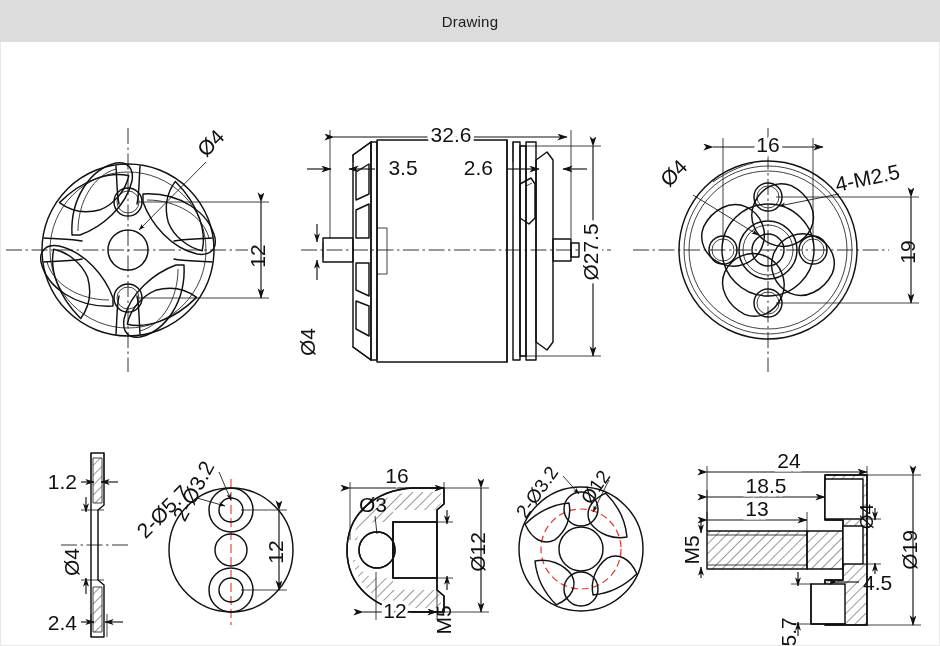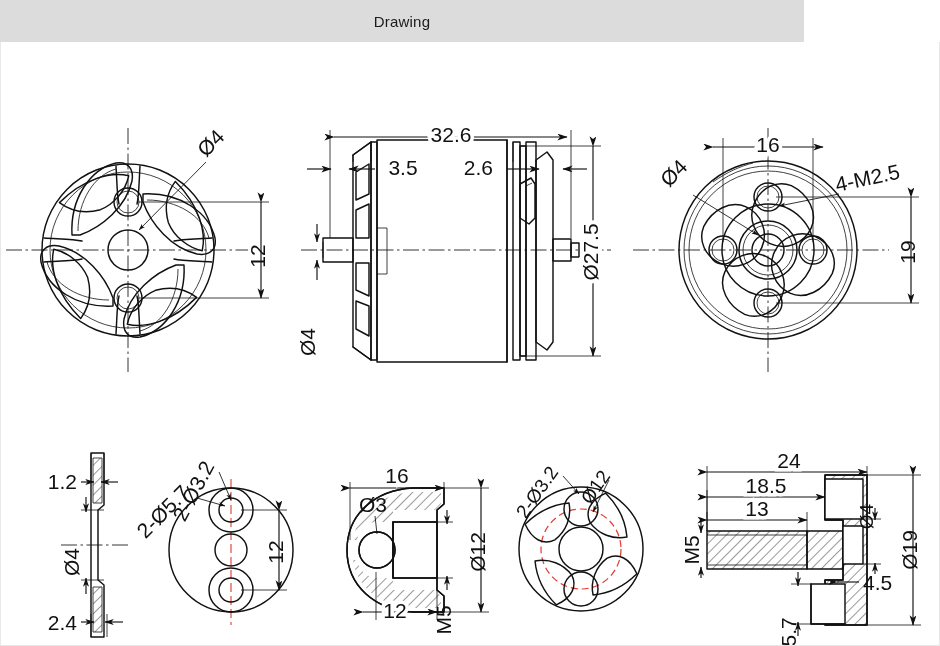--- a/index.html
+++ b/index.html
@@ -4,21 +4,21 @@
 <style>
   html,body{margin:0;padding:0;}
   body{
     width:940px;height:646px;
     background:#ffffff;
     font-family:"Liberation Sans", sans-serif;
     overflow:hidden;
     position:relative;
   }
   #header{
-    position:absolute;left:0;top:0;width:804px;height:42px;
+    position:absolute;left:0;top:0;width:940px;height:42px;
     background:#dcdcdc;
     display:flex;align-items:center;justify-content:center;
     box-sizing:border-box;
   }
   #header-title{
     font-size:15px;color:#1b1b1b;font-family:"Liberation Sans",sans-serif;
     letter-spacing:.2px;
   }
   #canvas{
     position:absolute;left:0;top:42px;width:940px;height:604px;

